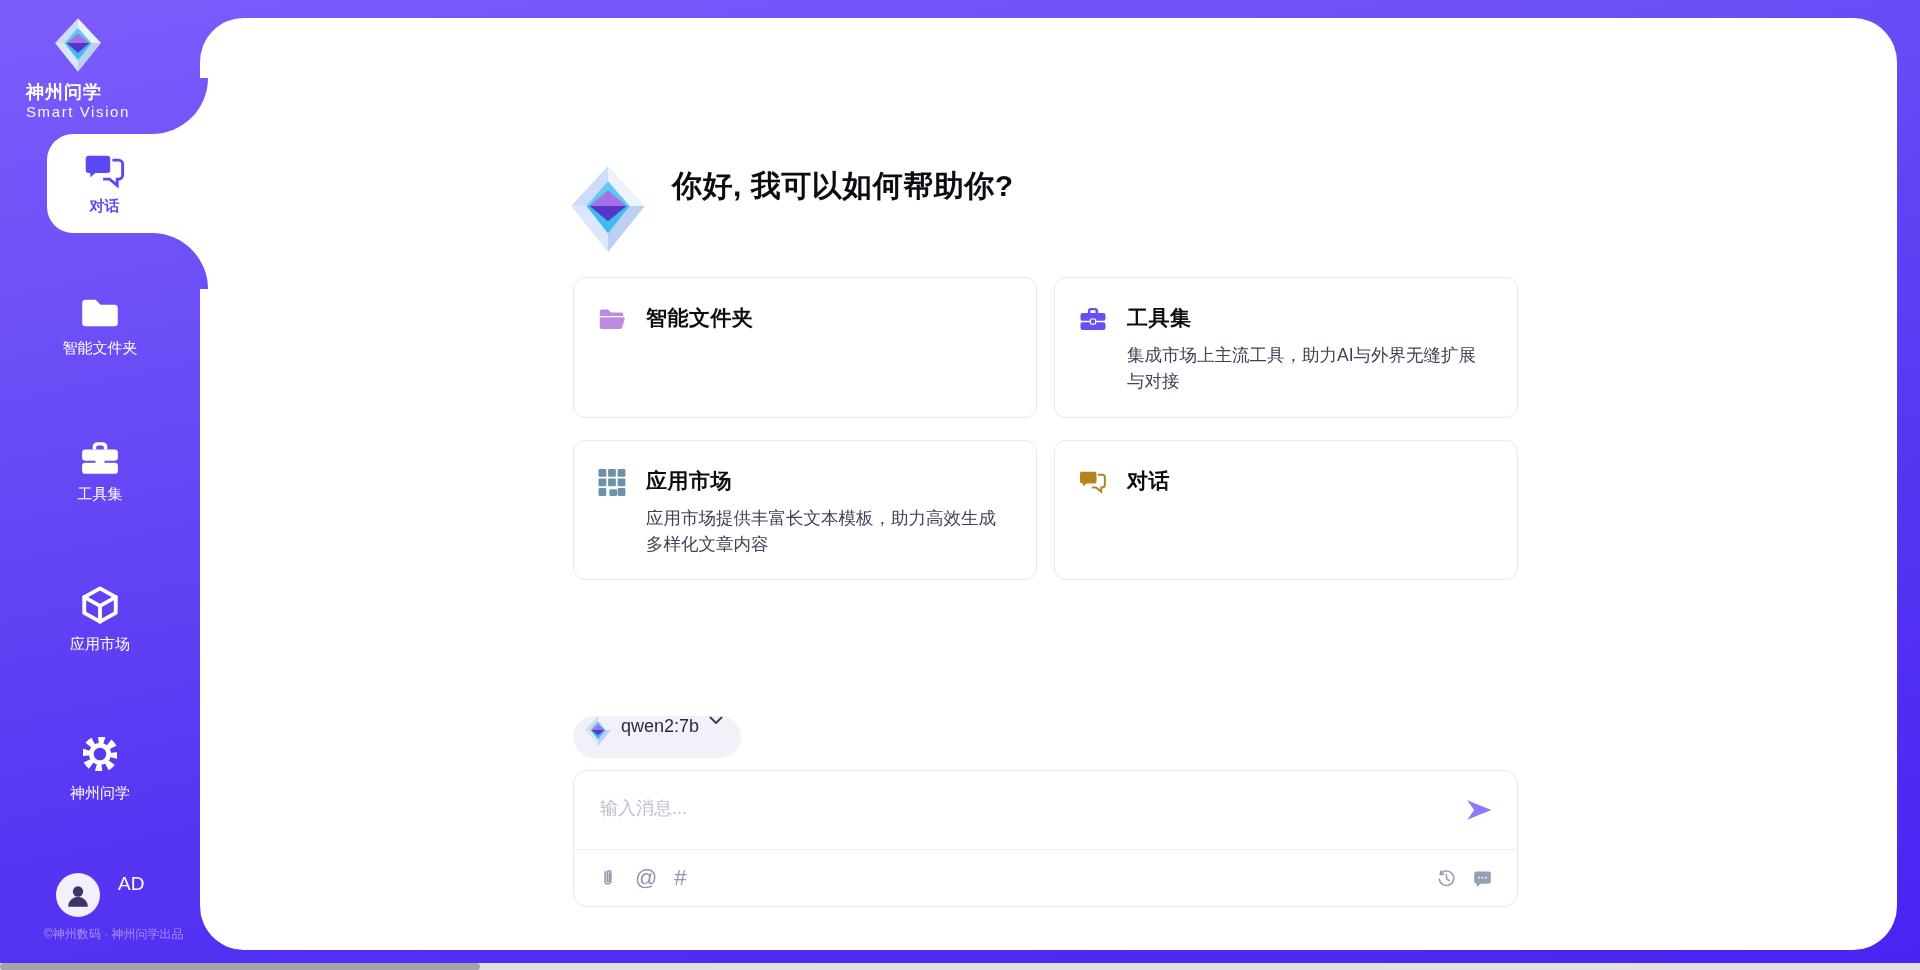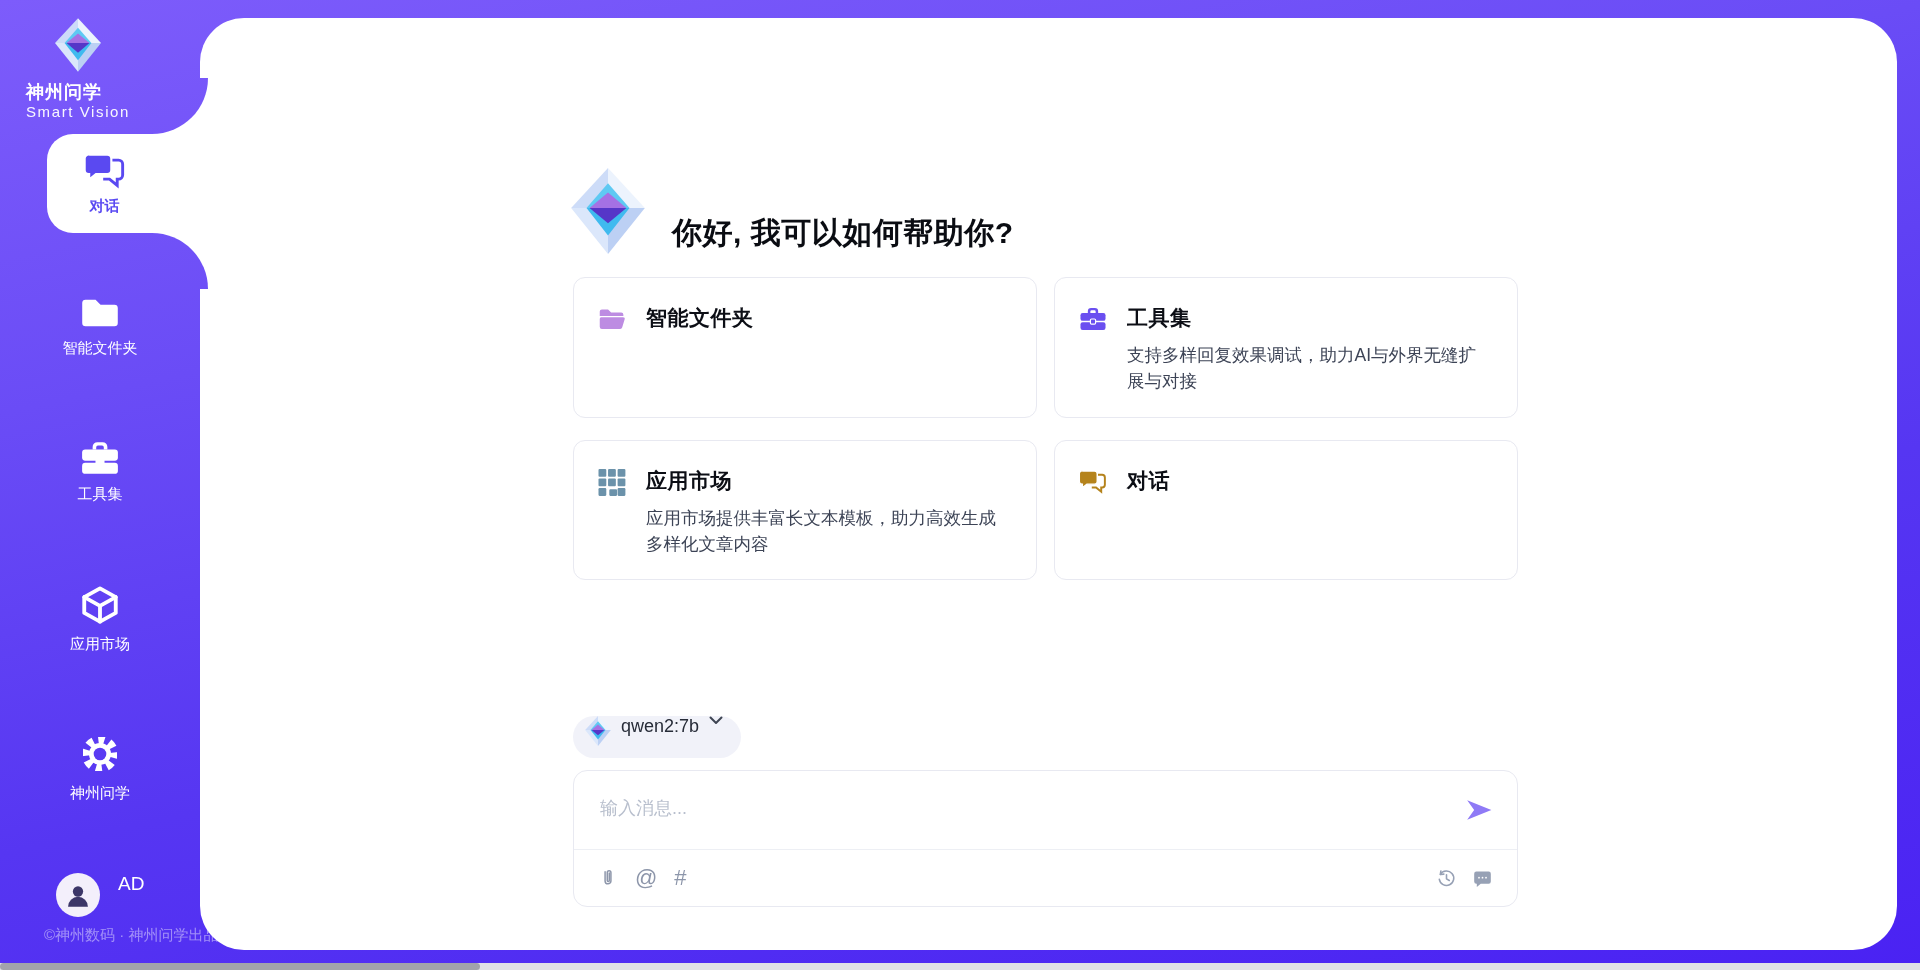--- a/index.html
+++ b/index.html
@@ -24,23 +24,23 @@
   
   .logo-row{position:absolute;left:26px;top:18px;display:flex;align-items:center;gap:10px;color:#fff;flex-direction:column;}
   .logo-name{font-size:18px;font-weight:700;letter-spacing:1px;line-height:1.15;}
   .logo-sub{font-size:15px;font-weight:500;letter-spacing:1.6px;opacity:.95;text-align:center;}
   .nav-item{position:absolute;left:0;width:200px;display:flex;flex-direction:column;align-items:center;
             gap:9px;color:#fff;cursor:pointer;}
   .nav-item .lbl{font-size:15px;font-weight:500;}
   .user-row{position:absolute;left:56px;top:873px;display:flex;gap:18px;cursor:pointer;}
   .avatar{width:44px;height:44px;border-radius:50%;background:#f3effb;display:flex;align-items:center;justify-content:center;overflow:hidden;}
   .user-name{font-size:19px;color:#fff;font-weight:500;}
-  .footer-note{position:absolute;left:44px;top:926px;font-size:15px;color:rgba(255,255,255,.45);}
-  
-  .greeting{position:absolute;left:570px;top:166px;height:88px;display:flex;align-items:flex-end;gap:26px;}
+  .footer-note{position:absolute;left:44px;top:926px;font-size:12px;color:rgba(255,255,255,.45);}
+  
+  .greeting{position:absolute;left:570px;top:166px;height:88px;display:flex;align-items:flex-start;gap:26px;}
   .greeting-text{font-size:30px;font-weight:800;color:#0a0c12;letter-spacing:.5px;}
   .cards{position:absolute;left:573px;top:277px;width:945px;display:grid;
          grid-template-columns:464px 464px;gap:22px 17px;}
   .card{box-sizing:border-box;background:#fff;border:1px solid #e8e9f1;border-radius:12px;
         min-height:128px;padding:26px 26px 22px 24px;display:flex;gap:20px;cursor:pointer;}
   .card-icon{flex:0 0 28px;margin-top:2px;}
   .card-title{font-size:21px;font-weight:800;color:#0c0e15;letter-spacing:.5px;margin:0 0 10px 0;}
   .card-desc{font-size:17.5px;color:#3d4456;line-height:1.5;}
   .model-pill{position:absolute;left:573px;top:716px;height:42px;border-radius:21px;background:#f1f2f9;
               display:inline-flex;align-items:flex-start;gap:10px;padding:0 18px 0 12px;cursor:pointer;}
@@ -191,21 +191,21 @@
         <div class="card-title">智能文件夹</div>
       </div>
     </div>
 
     <div class="card">
       <svg class="card-icon" width="28" height="26" style="color:#6a4ff0">
           <use href="#sym-toolbox"></use>
         </svg>
       <div class="card-body">
         <div class="card-title">工具集</div>
-        <div class="card-desc">支持多样回复效果调试，助力AI与外界无缝扩展与对接</div>
+        <div class="card-desc">集成市场上主流工具，助力AI与外界无缝扩展与对接</div>
       </div>
     </div>
 
     <div class="card">
       <svg class="card-icon" width="27" height="27" viewBox="0 0 26 26" style="color:#6b92aa">
         <g fill="currentColor">
           <rect x="0" y="0" width="7.5" height="7.5" rx="1"></rect>
             <rect x="9.2" y="0" width="7.5" height="7.5" rx="1"></rect>
             <rect x="18.4" y="0" width="7.5" height="7.5" rx="1"></rect>
           <rect x="0" y="9.2" width="7.5" height="7.5" rx="1"></rect>

